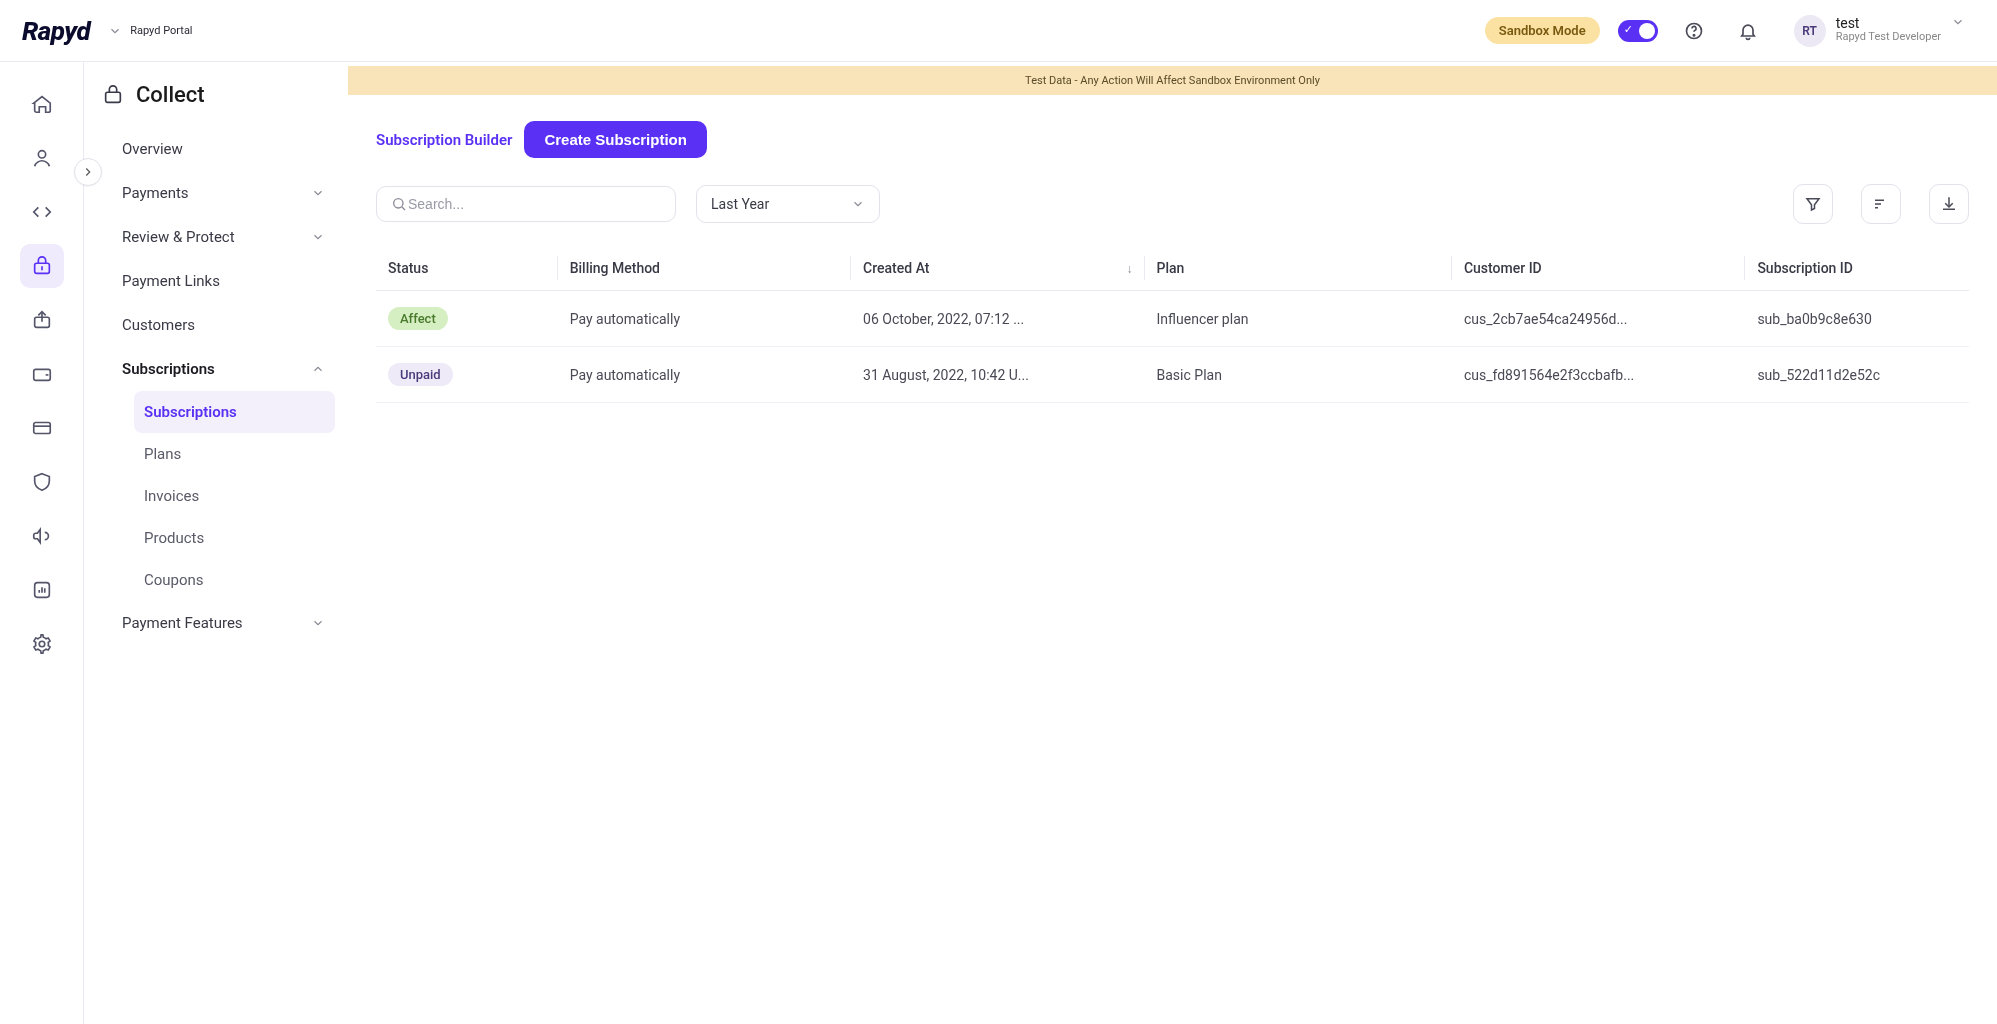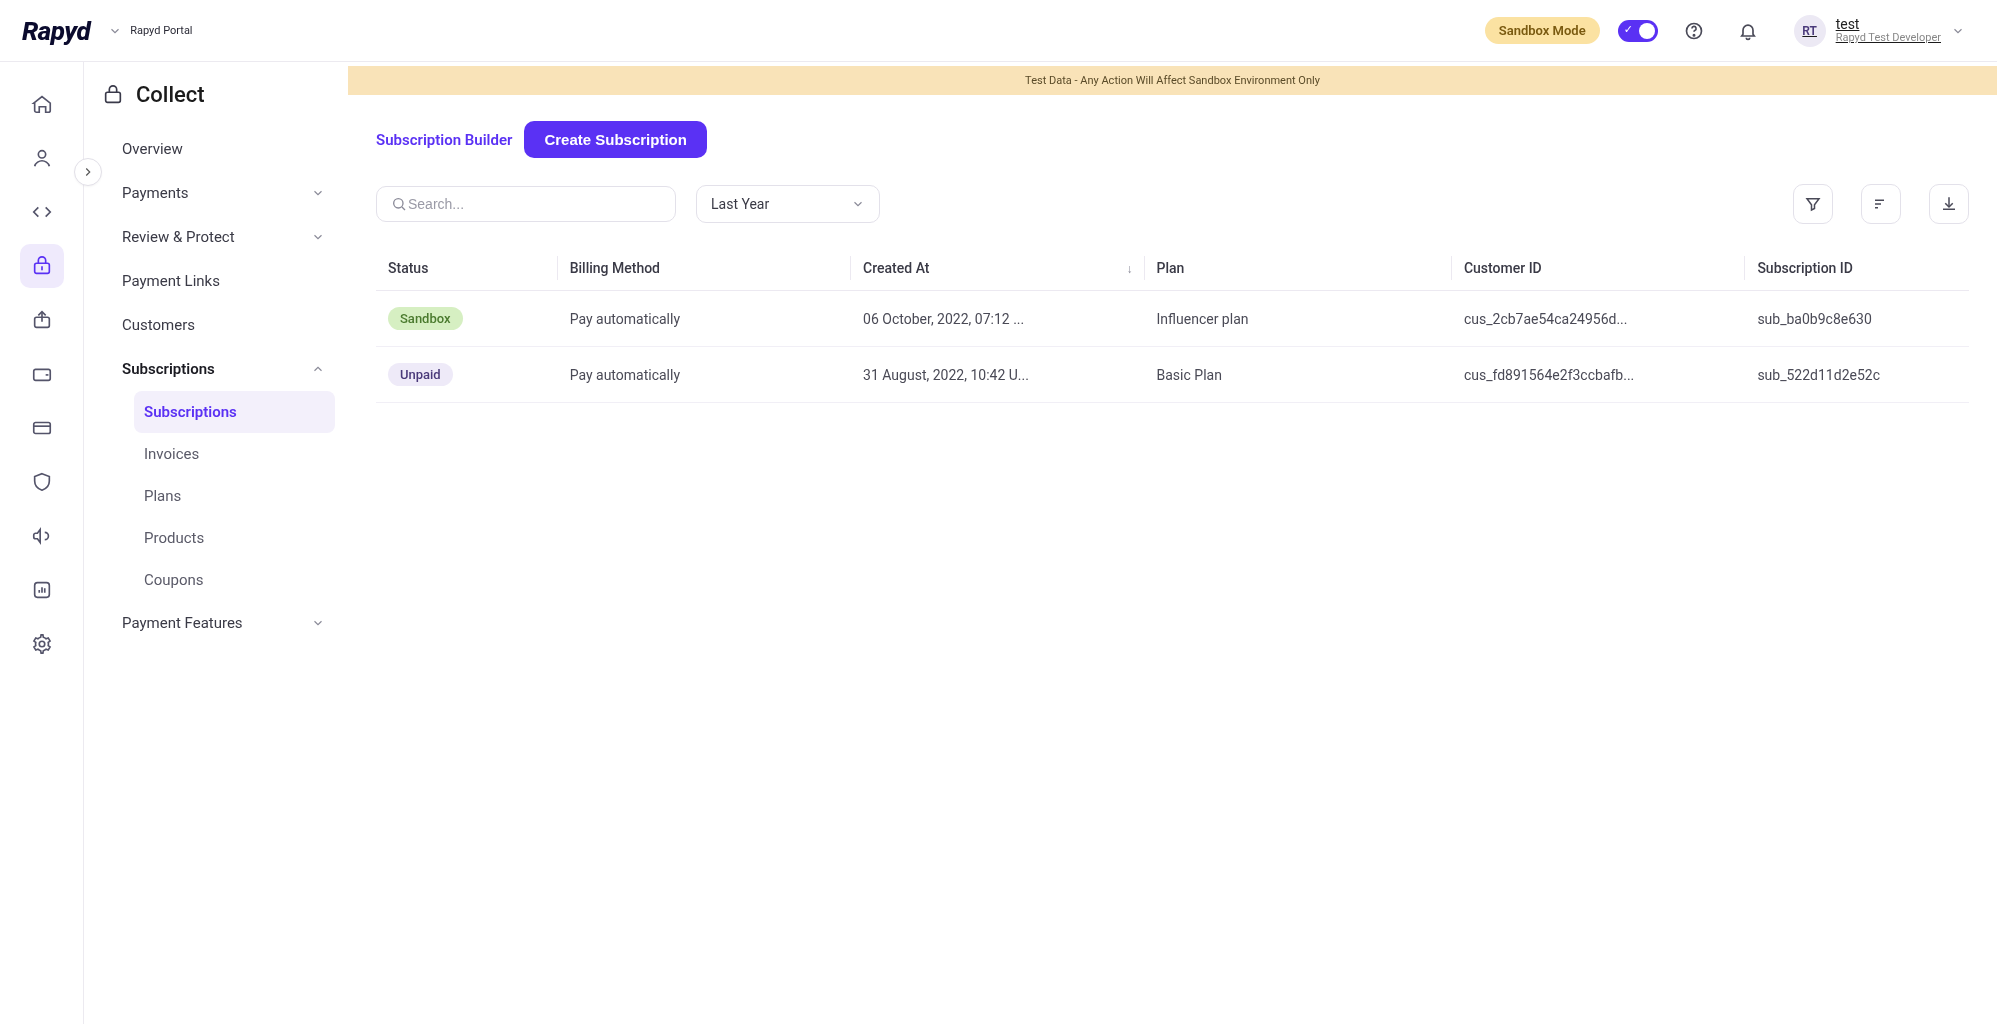--- a/index.html
+++ b/index.html
@@ -40,22 +40,22 @@
     position: absolute; top: 3px; right: 3px;
   }
   .toggle .check {
     position: absolute; left: 6px; top: 3px; color: #fff; font-size: 11px;
   }
   .icon-btn {
     width: 36px; height: 36px; display: flex; align-items: center; justify-content: center;
     color: #4a4a58; cursor: pointer; border-radius: 8px;
   }
   .user-area {
-    display: flex; align-items: center; gap: 10px;
-    padding: 4px 10px; border-radius: 8px; cursor: pointer; text-decoration: underline;
+    display: flex; align-items: flex-start; gap: 10px;
+    padding: 4px 10px; border-radius: 8px; cursor: pointer;
   }
   .avatar {
     width: 32px; height: 32px; border-radius: 50%;
     background: #ece9f4; color: #4a3a7a; font-size: 12px; font-weight: 600;
     display: flex; align-items: center; justify-content: center;
   }
   .user-meta { display: flex; flex-direction: column; line-height: 1.15; }
   .user-name { font-size: 14px; color: #222; }
   .user-role { font-size: 11px; color: #888; }
 
@@ -330,22 +330,22 @@
         <div class="nav-link">Payment Links</div>
         <div class="nav-link">Customers</div>
         <div class="nav-group-hdr open">
           <span>Subscriptions</span>
           <svg class="chev" viewBox="0 0 24 24" fill="none" stroke="currentColor" stroke-width="2">
             <polyline points="6 15 12 9 18 15"></polyline>
           </svg>
         </div>
         <div class="nav-sub">
           <div class="nav-sublink active">Subscriptions</div>
+          <div class="nav-sublink">Plans</div>
           <div class="nav-sublink">Invoices</div>
-          <div class="nav-sublink">Plans</div>
           <div class="nav-sublink">Products</div>
           <div class="nav-sublink">Coupons</div>
         </div>
         <div class="nav-group-hdr">
           <span>Payment Features</span>
           <svg class="chev" viewBox="0 0 24 24" fill="none" stroke="currentColor" stroke-width="2">
             <polyline points="6 9 12 15 18 9"></polyline>
           </svg>
         </div>
       </div>
@@ -435,21 +435,21 @@
               </th>
               <th>
                 <div class="th-inner">
                   <span>Subscription ID</span>
                 </div>
               </th>
             </tr>
           </thead>
         <tbody id="tbody">
             <tr>
-              <td><span class="pill Active">Sandbox</span></td>
+              <td><span class="pill Active">Affect</span></td>
               <td>Pay automatically</td>
               <td>06 October, 2022, 07:12 ...</td>
               <td>Influencer plan</td>
               <td>cus_2cb7ae54ca24956d...</td>
               <td>sub_ba0b9c8e630</td>
             </tr>
             <tr>
               <td><span class="pill Unpaid">Unpaid</span></td>
               <td>Pay automatically</td>
               <td>31 August, 2022, 10:42 U...</td>

